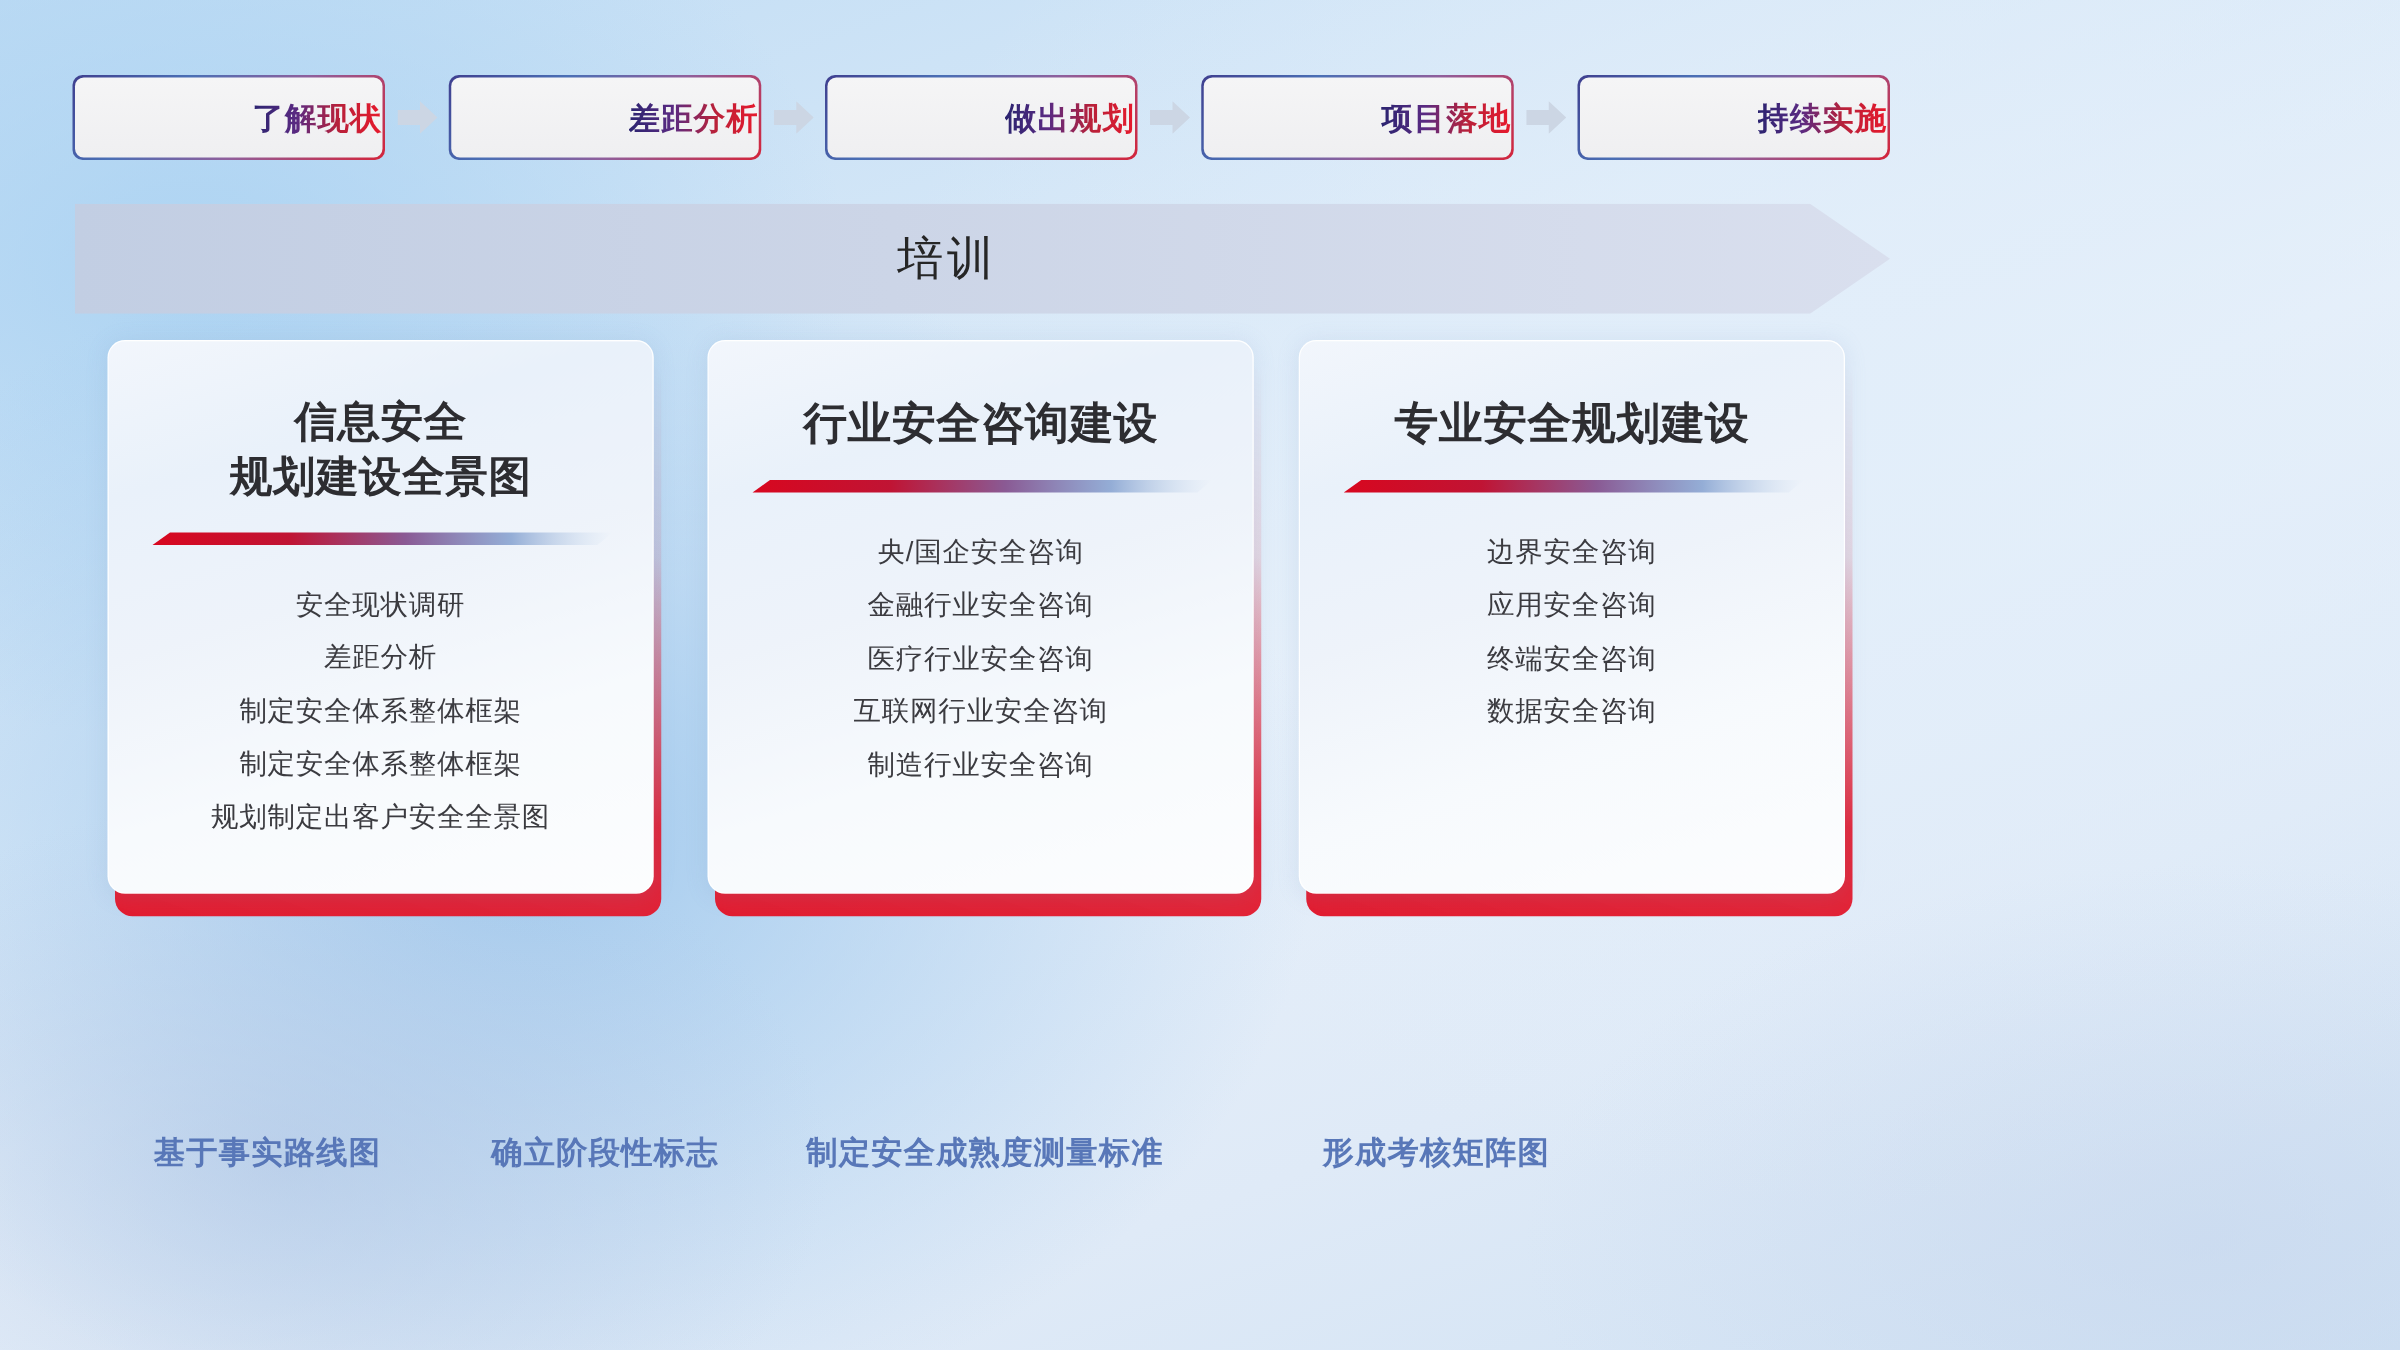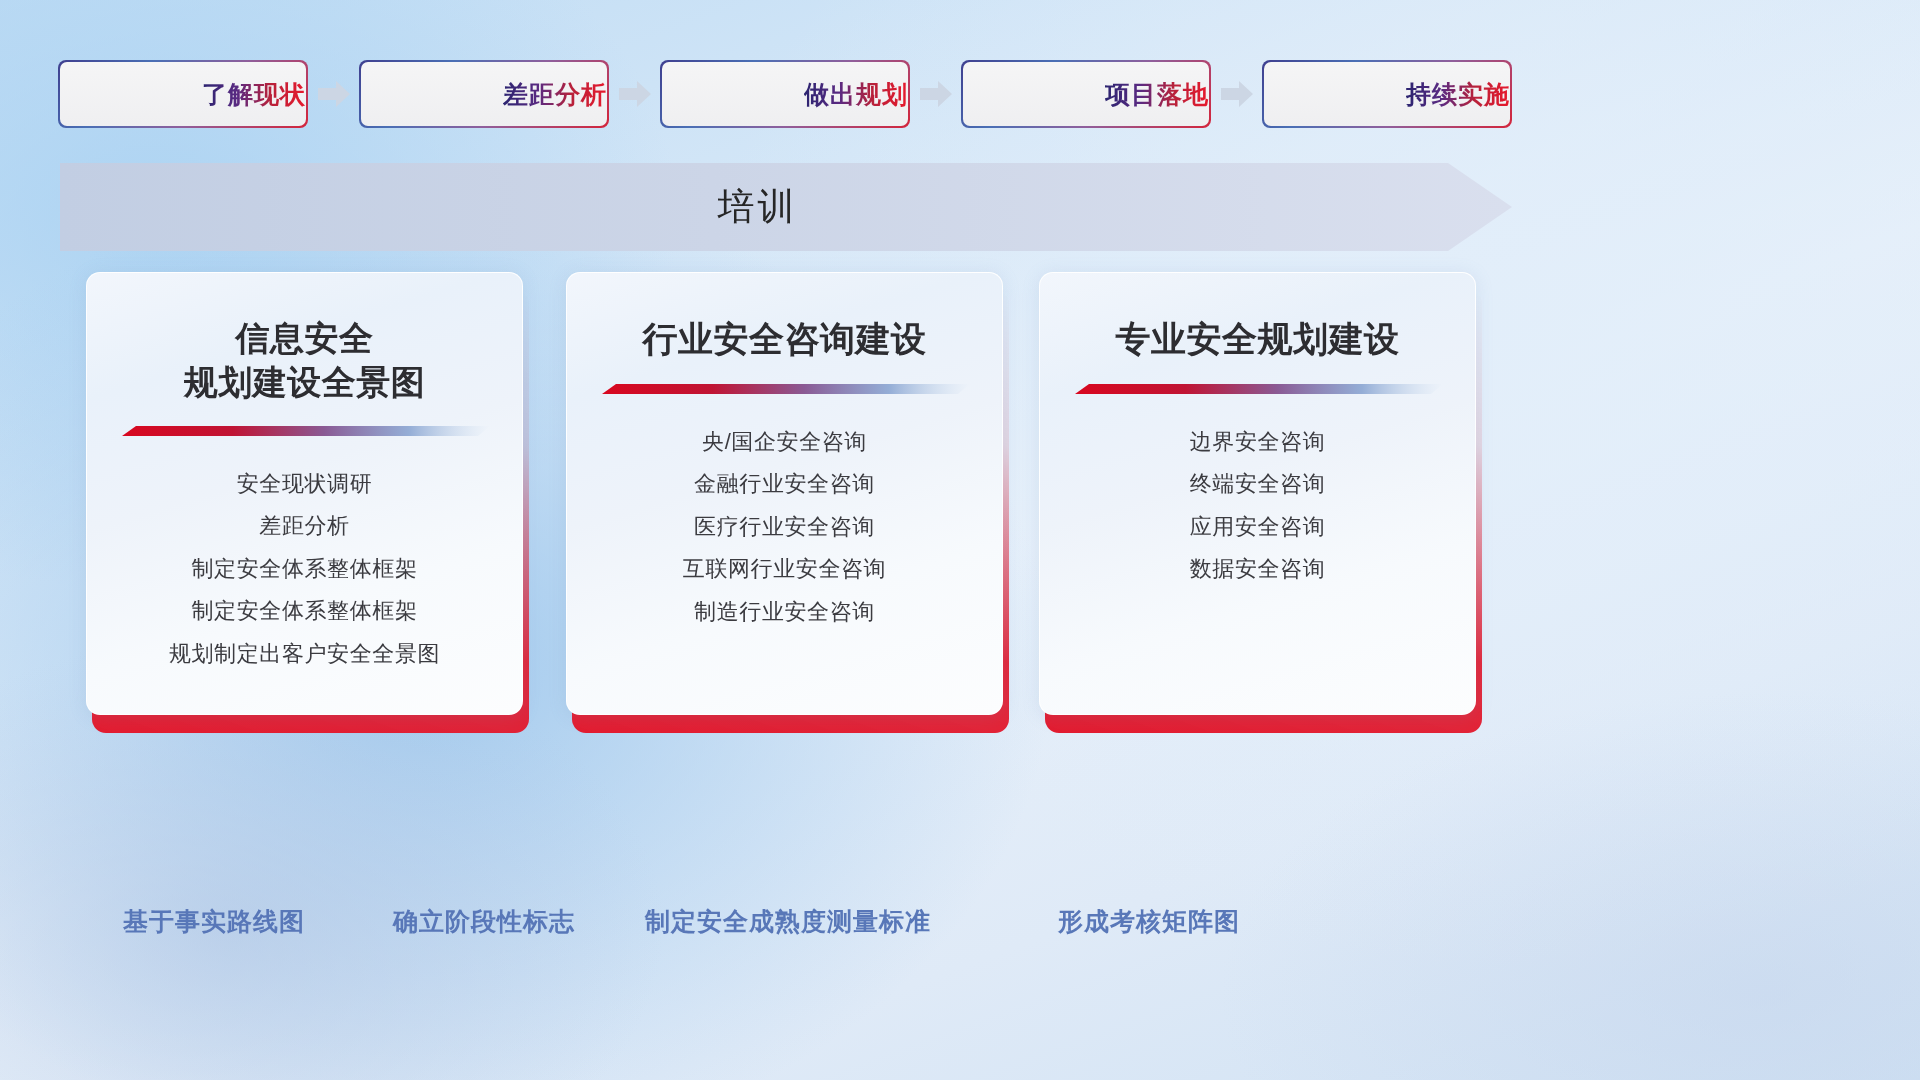--- a/index.html
+++ b/index.html
@@ -363,22 +363,22 @@
                 <stop offset="55%" stop-color="#8a5a94"></stop>
                 <stop offset="78%" stop-color="#7e9ccd" stop-opacity="0.8"></stop>
                 <stop offset="100%" stop-color="#bcd2ea" stop-opacity="0"></stop>
               </linearGradient>
             </defs>
             <path d="M2 12 L16 2 H370 L358 12 Z" fill="url(#divGrad2)"></path>
           </svg>
         </div>
         <div class="card-items">
           <div class="card-item">边界安全咨询</div>
+          <div class="card-item">应用安全咨询</div>
           <div class="card-item">终端安全咨询</div>
-          <div class="card-item">应用安全咨询</div>
           <div class="card-item">数据安全咨询</div>
         </div>
       </div>
     </div>
 
   </div>
 
   <div class="footnotes">
     <div class="footnote fn0">基于事实路线图</div>
     <div class="footnote fn1">确立阶段性标志</div>

